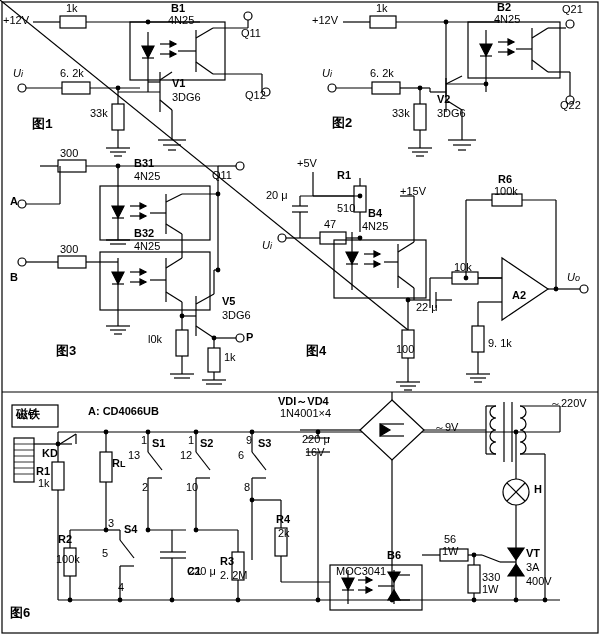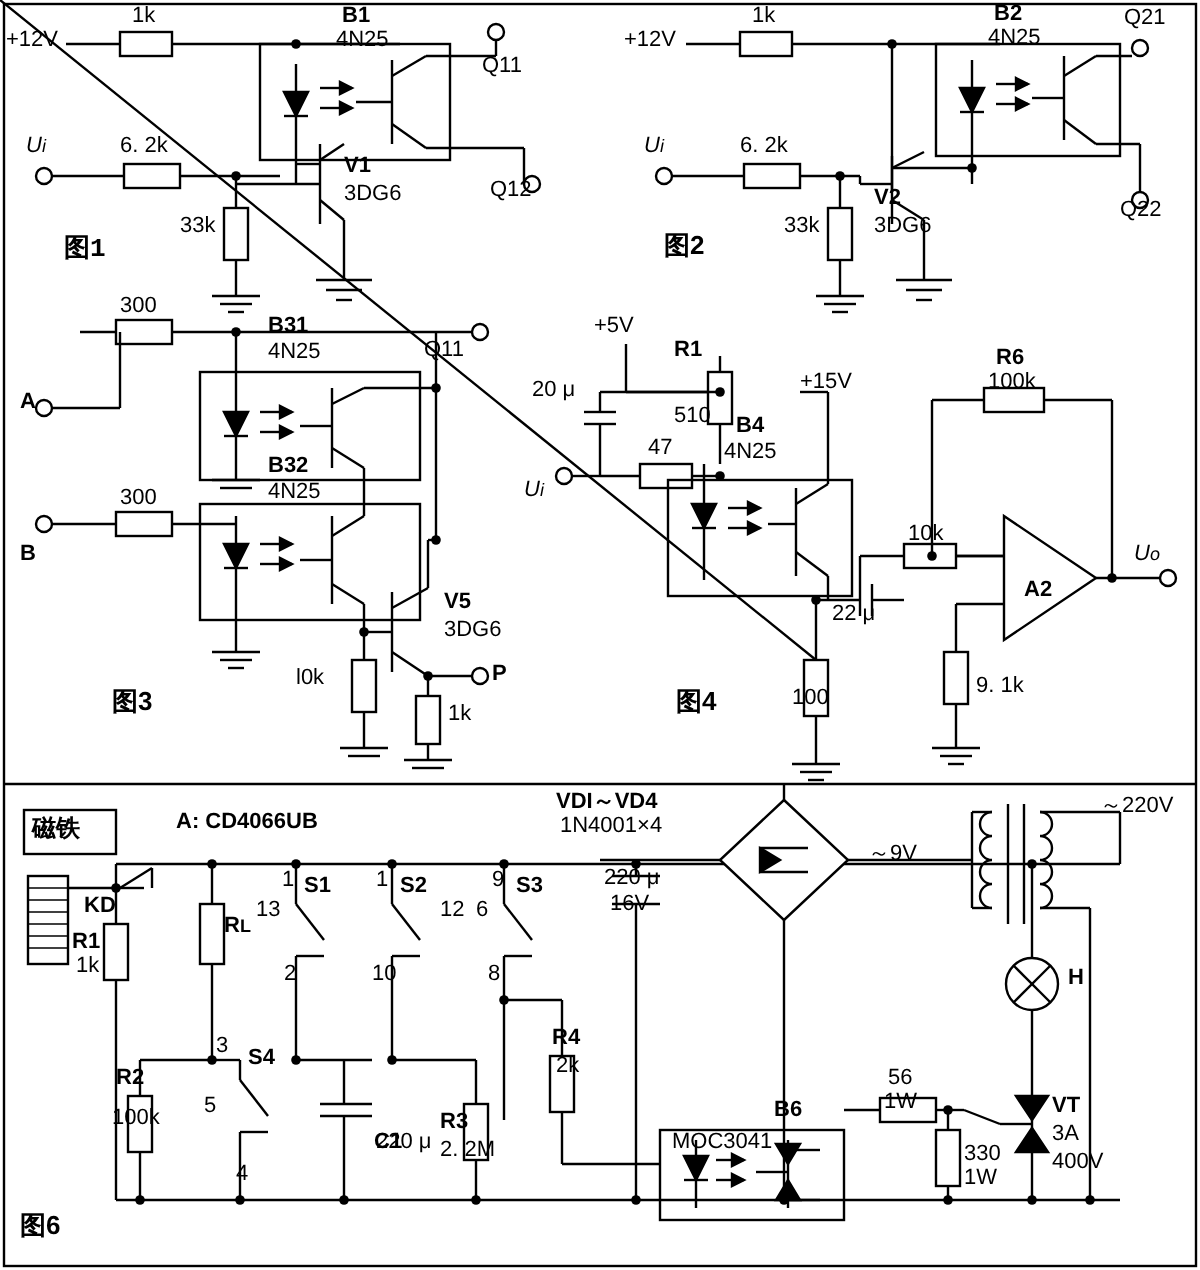--- a/index.html
+++ b/index.html
@@ -529,37 +529,37 @@
 <div class="lbl" style="left:324px;top:219px;">47</div>
 <div class="lbl it" style="left:262px;top:240px;"><span>U</span><span class="sub">i</span></div>
 <div class="lbl" style="left:396px;top:344px;">100</div>
 <div class="lbl" style="left:416px;top:302px;">22 μ</div>
 <div class="lbl" style="left:454px;top:262px;">10k</div>
 <div class="lbl" style="left:498px;top:174px;font-weight:bold;">R6</div>
 <div class="lbl" style="left:494px;top:186px;">100k</div>
 <div class="lbl" style="left:488px;top:338px;">9. 1k</div>
 <div class="lbl" style="left:512px;top:290px;font-weight:bold;">A2</div>
 <div class="lbl it" style="left:567px;top:272px;"><span>U</span><span class="sub">o</span></div>
-<div class="lbl fig" style="left:306px;top:344px;margin-left:32px;">图4</div>
+<div class="lbl fig" style="left:306px;top:344px;">图4</div>
 
 <div class="lbl fig" style="left:16px;top:408px;font-size:12px;">磁铁</div>
 <div class="lbl" style="left:88px;top:406px;font-weight:bold;">A: CD4066UB</div>
 <div class="lbl" style="left:42px;top:448px;font-weight:bold;">KD</div>
 <div class="lbl" style="left:36px;top:466px;font-weight:bold;">R1</div>
 <div class="lbl" style="left:38px;top:478px;">1k</div>
 <div class="lbl" style="left:112px;top:458px;font-weight:bold;"><span>R</span><span class="sub">L</span></div>
 <div class="lbl" style="left:152px;top:438px;font-weight:bold;">S1</div>
 <div class="lbl" style="left:200px;top:438px;font-weight:bold;">S2</div>
 <div class="lbl" style="left:258px;top:438px;font-weight:bold;">S3</div>
 <div class="lbl" style="left:124px;top:524px;font-weight:bold;">S4</div>
 <div class="lbl" style="left:141px;top:435px;">1</div>
 <div class="lbl" style="left:128px;top:450px;">13</div>
 <div class="lbl" style="left:142px;top:482px;">2</div>
 <div class="lbl" style="left:188px;top:435px;">1</div>
-<div class="lbl" style="left:180px;top:450px;margin-left:40px;">12</div>
+<div class="lbl" style="left:180px;top:450px;">12</div>
 <div class="lbl" style="left:186px;top:482px;">10</div>
 <div class="lbl" style="left:246px;top:435px;">9</div>
 <div class="lbl" style="left:238px;top:450px;">6</div>
 <div class="lbl" style="left:244px;top:482px;">8</div>
 <div class="lbl" style="left:108px;top:518px;">3</div>
 <div class="lbl" style="left:102px;top:548px;">5</div>
 <div class="lbl" style="left:118px;top:582px;">4</div>
 <div class="lbl" style="left:156px;top:566px;font-weight:bold;margin-left:31px;">C1</div>
 <div class="lbl" style="left:188px;top:566px;">220 μ</div>
 <div class="lbl" style="left:220px;top:556px;font-weight:bold;">R3</div>

